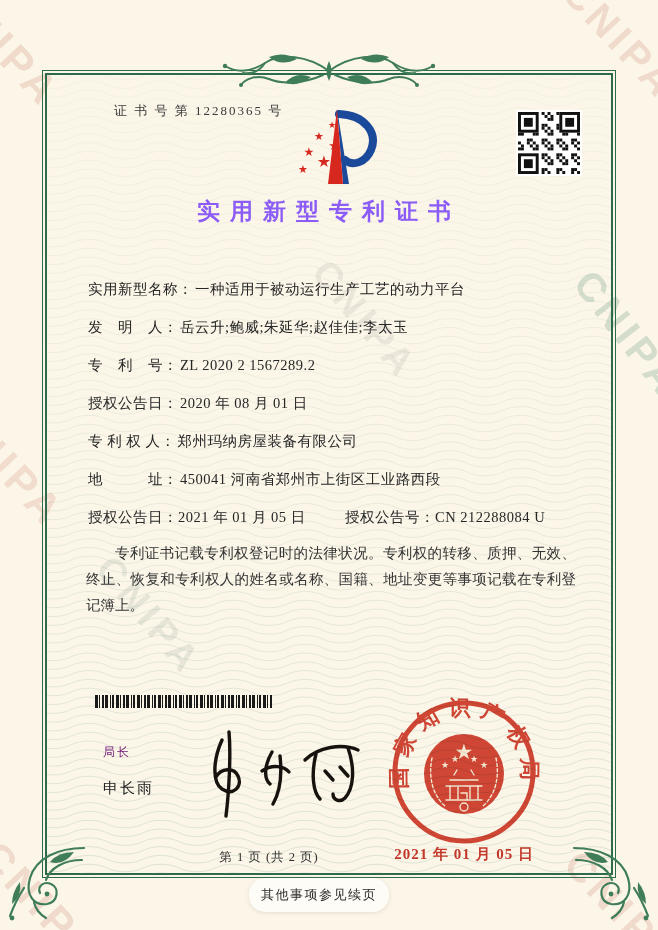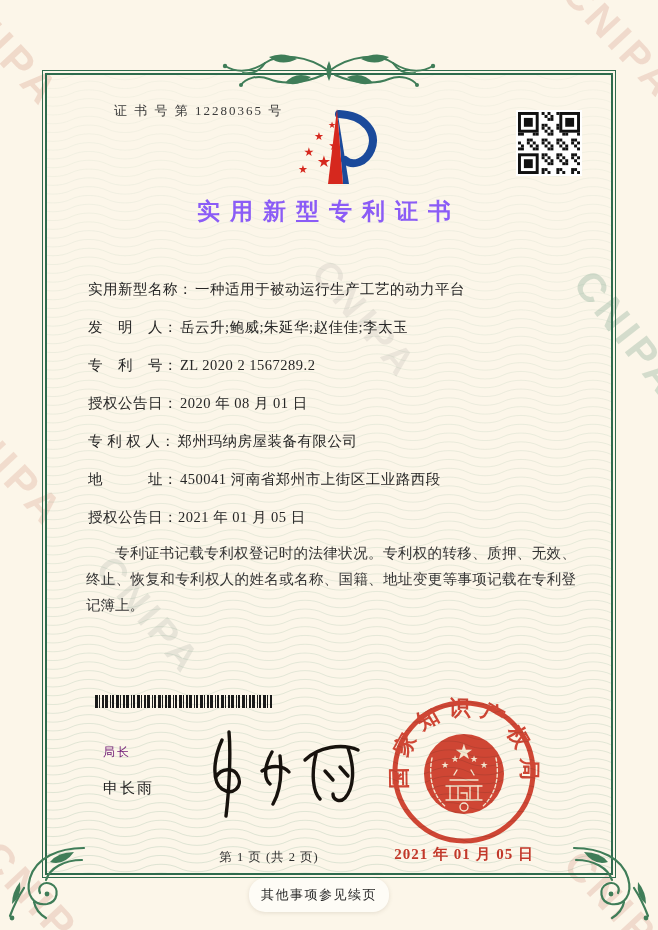--- a/index.html
+++ b/index.html
@@ -389,20 +389,21 @@
   <span class="lbl">授权公告日：</span><span class="val">2020 年 08 月 01 日</span>
 </div>
 <div class="abs field-row" style="top:432px;">
   <span class="lbl">专 利 权 人：</span><span class="val">郑州玛纳房屋装备有限公司</span>
 </div>
 <div class="abs field-row" style="top:470px;">
   <span class="lbl">地　　　址：</span><span class="val">450041 河南省郑州市上街区工业路西段</span>
 </div>
 <div class="abs field-row" style="top:508px;">
   <span><span>授权公告日：</span><span>2021 年 01 月 05 日</span></span>
+  <span class="grant-no-cell"><span>授权公告号：</span><span>CN 212288084 U</span></span>
 </div>
 
 <div class="abs body-text">
   <p>专利证书记载专利权登记时的法律状况。专利权的转移、质押、无效、终止、恢复和专利权人的姓名或名称、国籍、地址变更等事项记载在专利登记簿上。</p>
 </div>
 
 <svg class="abs barcode" id="barcode" width="178" height="13">
     <rect x="0" y="0" width="3" height="13" fill="#1a1a1a"></rect>
     <rect x="4" y="0" width="1" height="13" fill="#1a1a1a"></rect>
     <rect x="7" y="0" width="2" height="13" fill="#1a1a1a"></rect>

